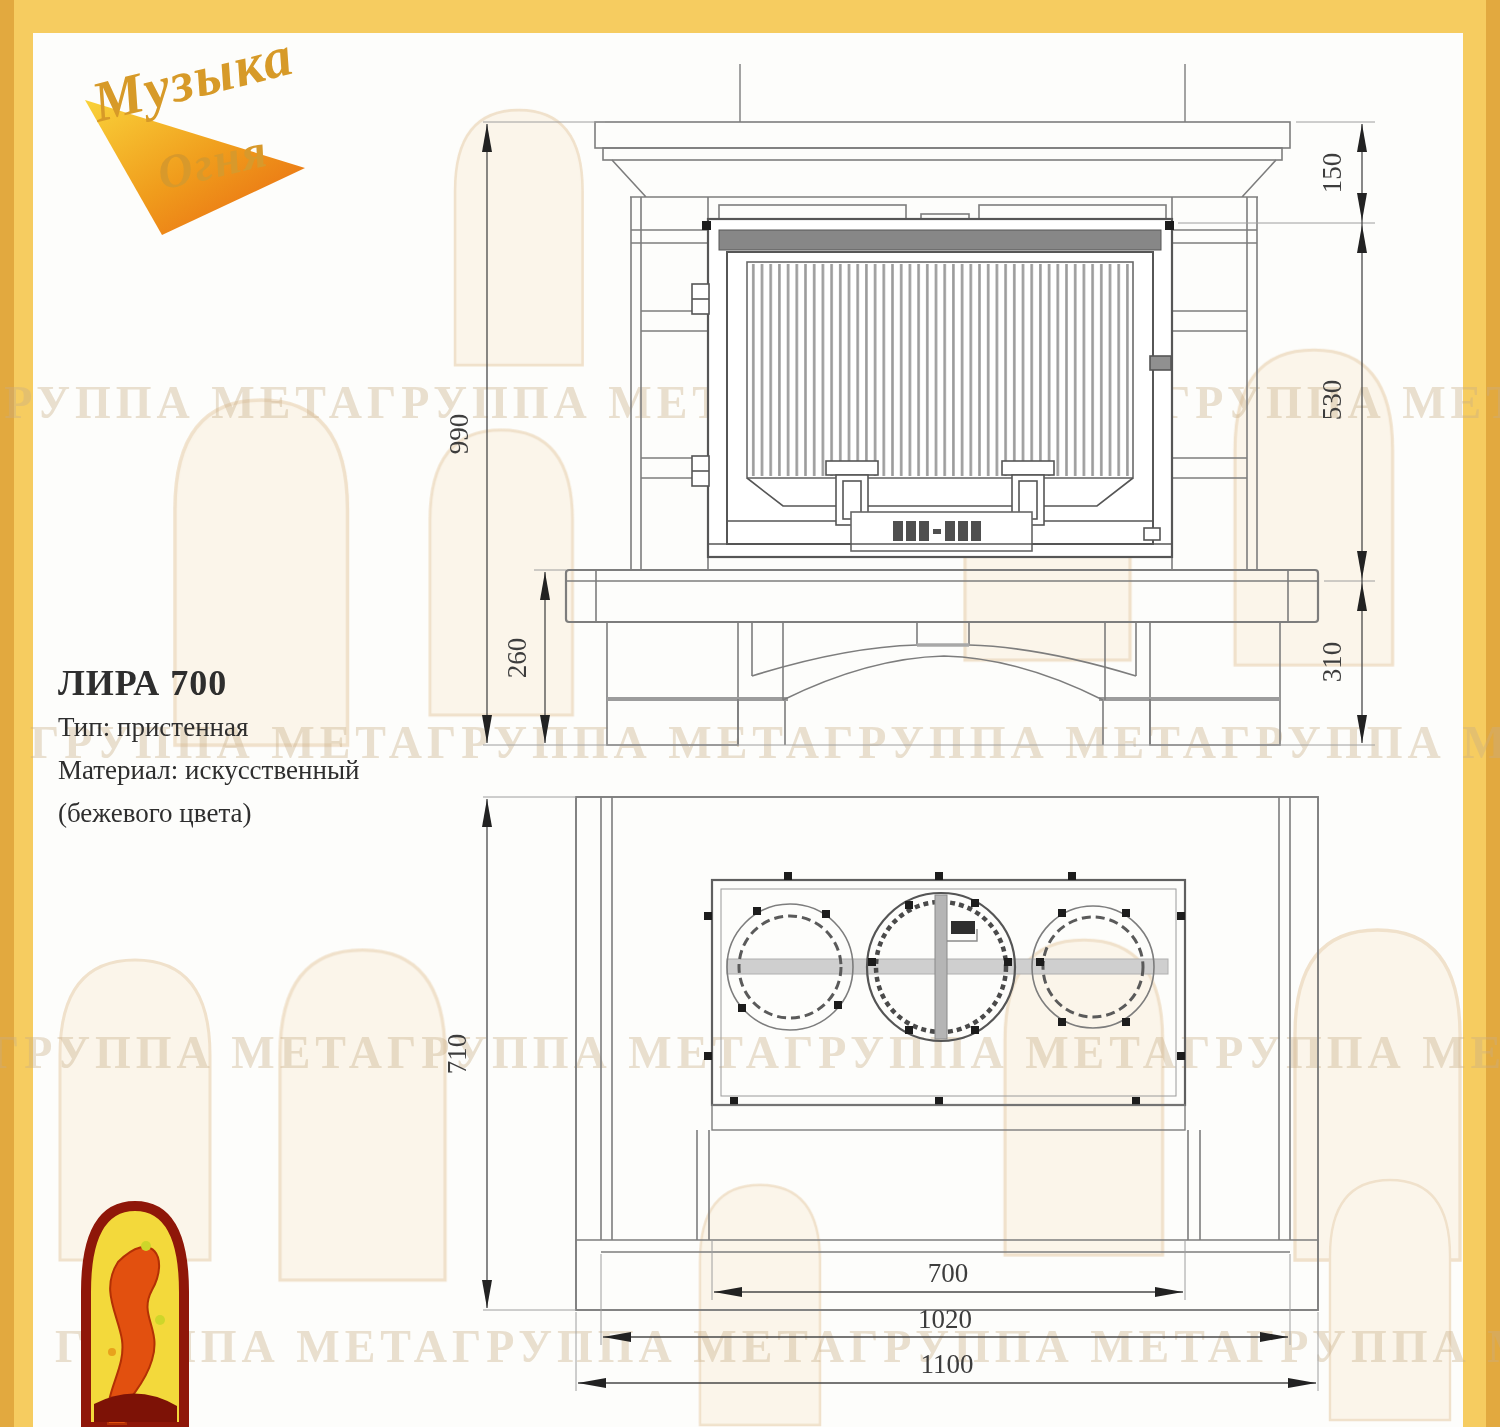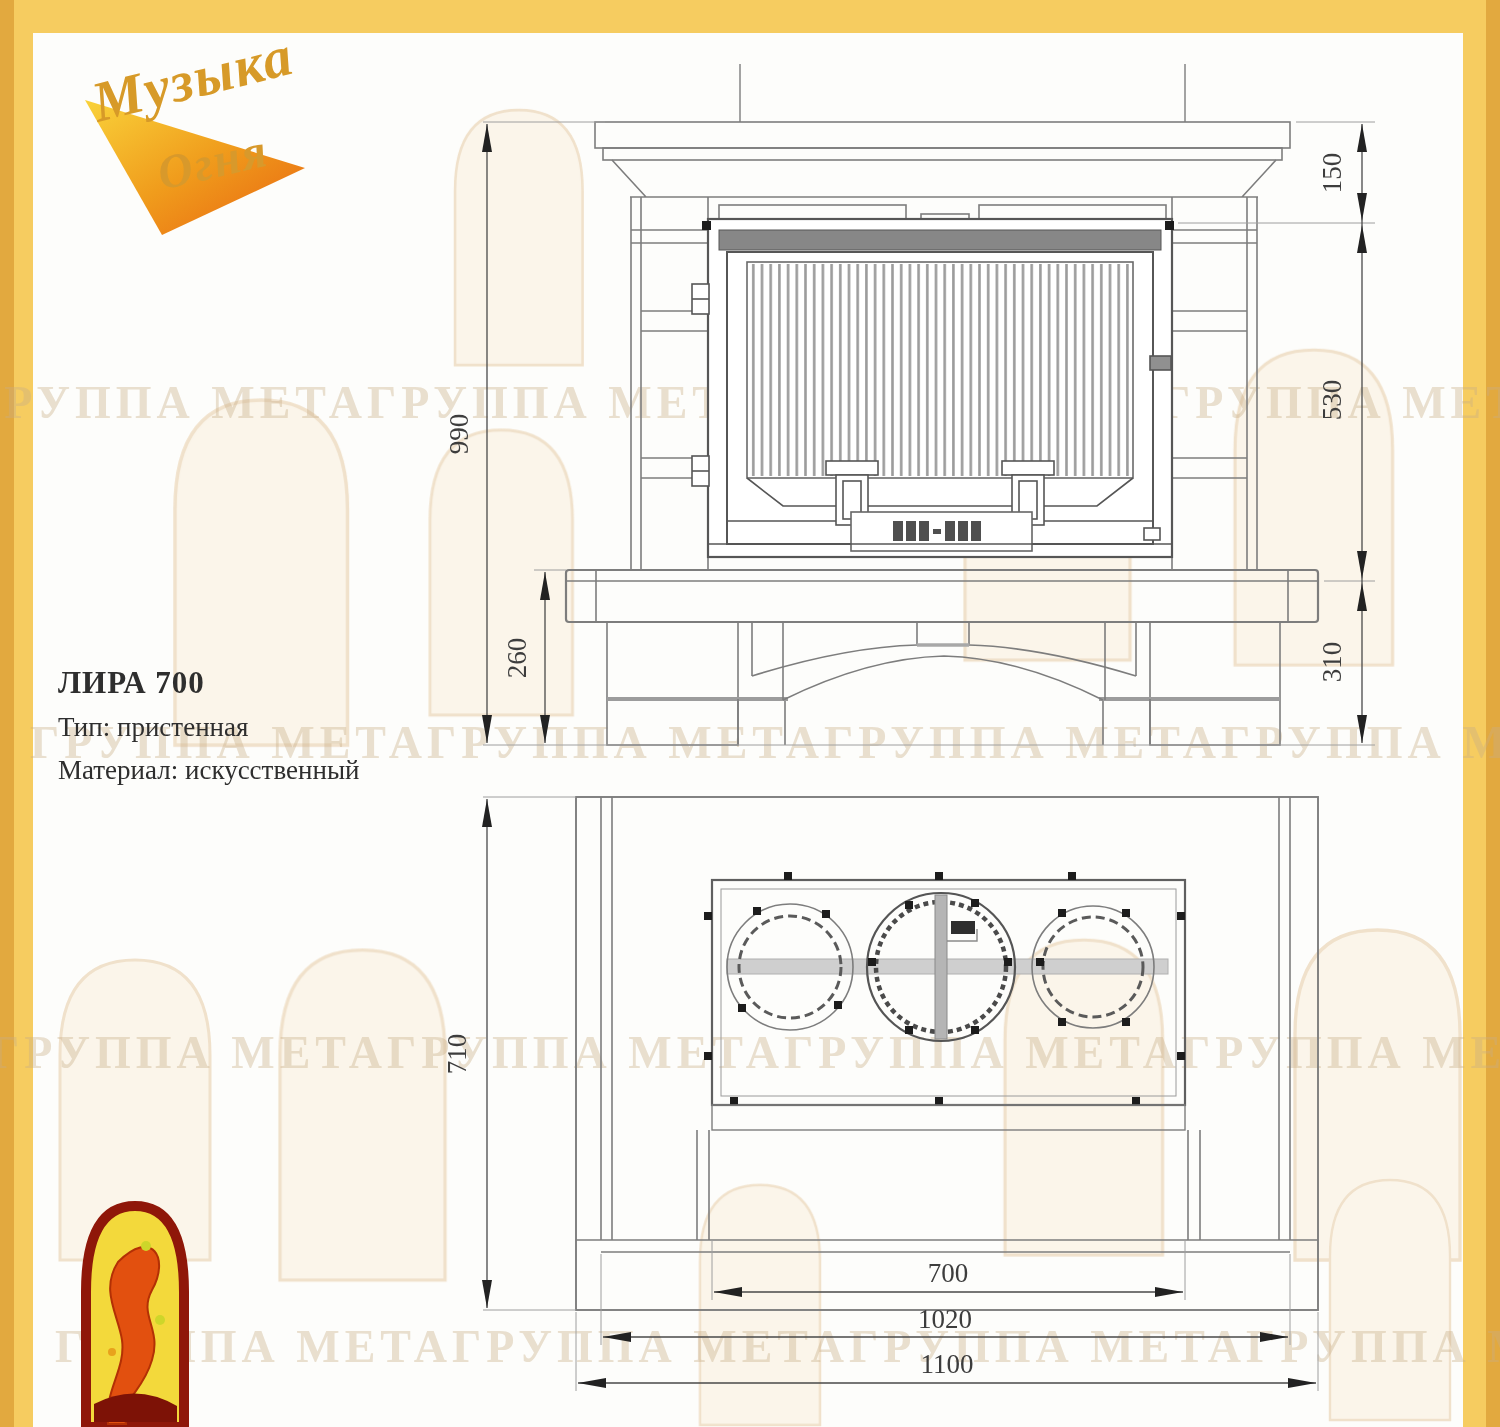--- a/index.html
+++ b/index.html
@@ -12,21 +12,21 @@
   .edge.left{left:0;} .edge.right{right:0;}
   .canvas{
     position:absolute;left:33px;top:33px;width:1430px;height:1394px;
     background:#fdfdfb;
   }
   svg.sheet{position:absolute;left:0;top:0;width:1500px;height:1427px;}
   .product{
     position:absolute;left:58px;top:660px;width:440px;
     color:#2e2e2e;font-size:27px;line-height:43px;white-space:nowrap;
   }
-  .product .ptitle{font-size:31px;font-weight:bold;line-height:46px;letter-spacing:1px;}
+  .product .ptitle{font-size:36px;font-weight:bold;line-height:46px;letter-spacing:1px;}
 </style>
 </head>
 <body>
 
 <div class="edge left"></div>
 <div class="edge right"></div>
 <div class="canvas"></div>
 
 <svg class="sheet" viewBox="0 0 1500 1427">
   <defs>
@@ -248,13 +248,14 @@
     <circle cx="146" cy="1246" r="5" fill="#cdd62a"></circle>
     <circle cx="160" cy="1320" r="5" fill="#cdd62a"></circle>
     <circle cx="112" cy="1352" r="4" fill="#e8a21c"></circle>
   </g>
 </svg>
 
 <div class="product">
   <div class="ptitle">ЛИРА 700</div>
   <div class="pline">Тип: пристенная</div>
   <div class="pline">Материал: искусственный</div>
+  <div class="pline">(бежевого цвета)</div>
 </div>
 
 </body></html>

